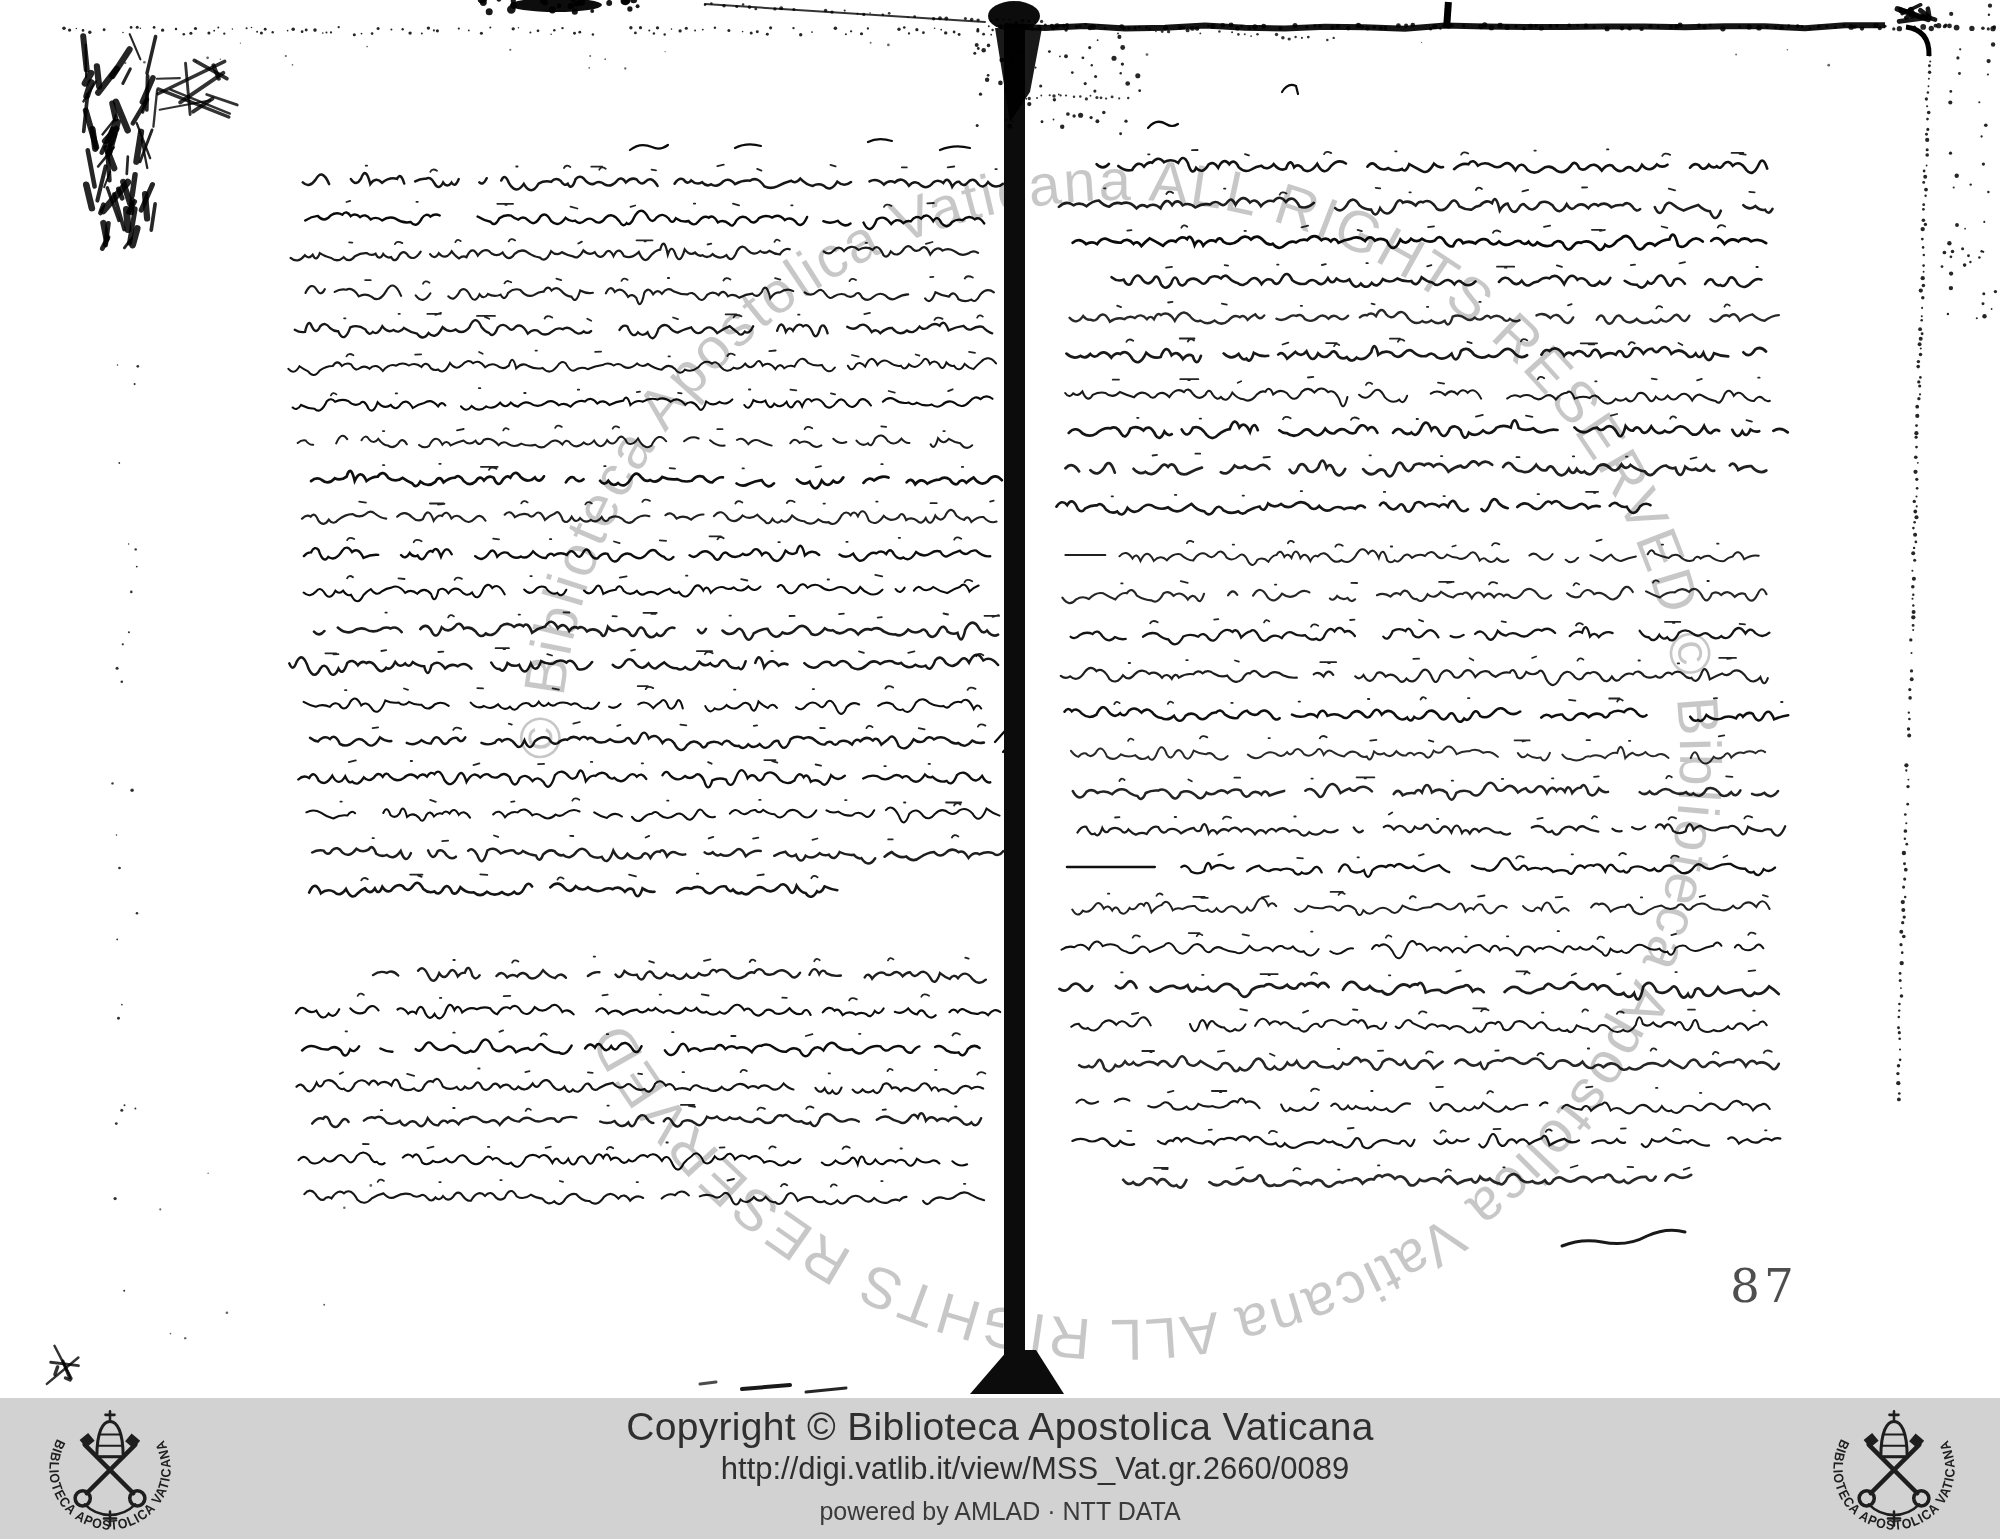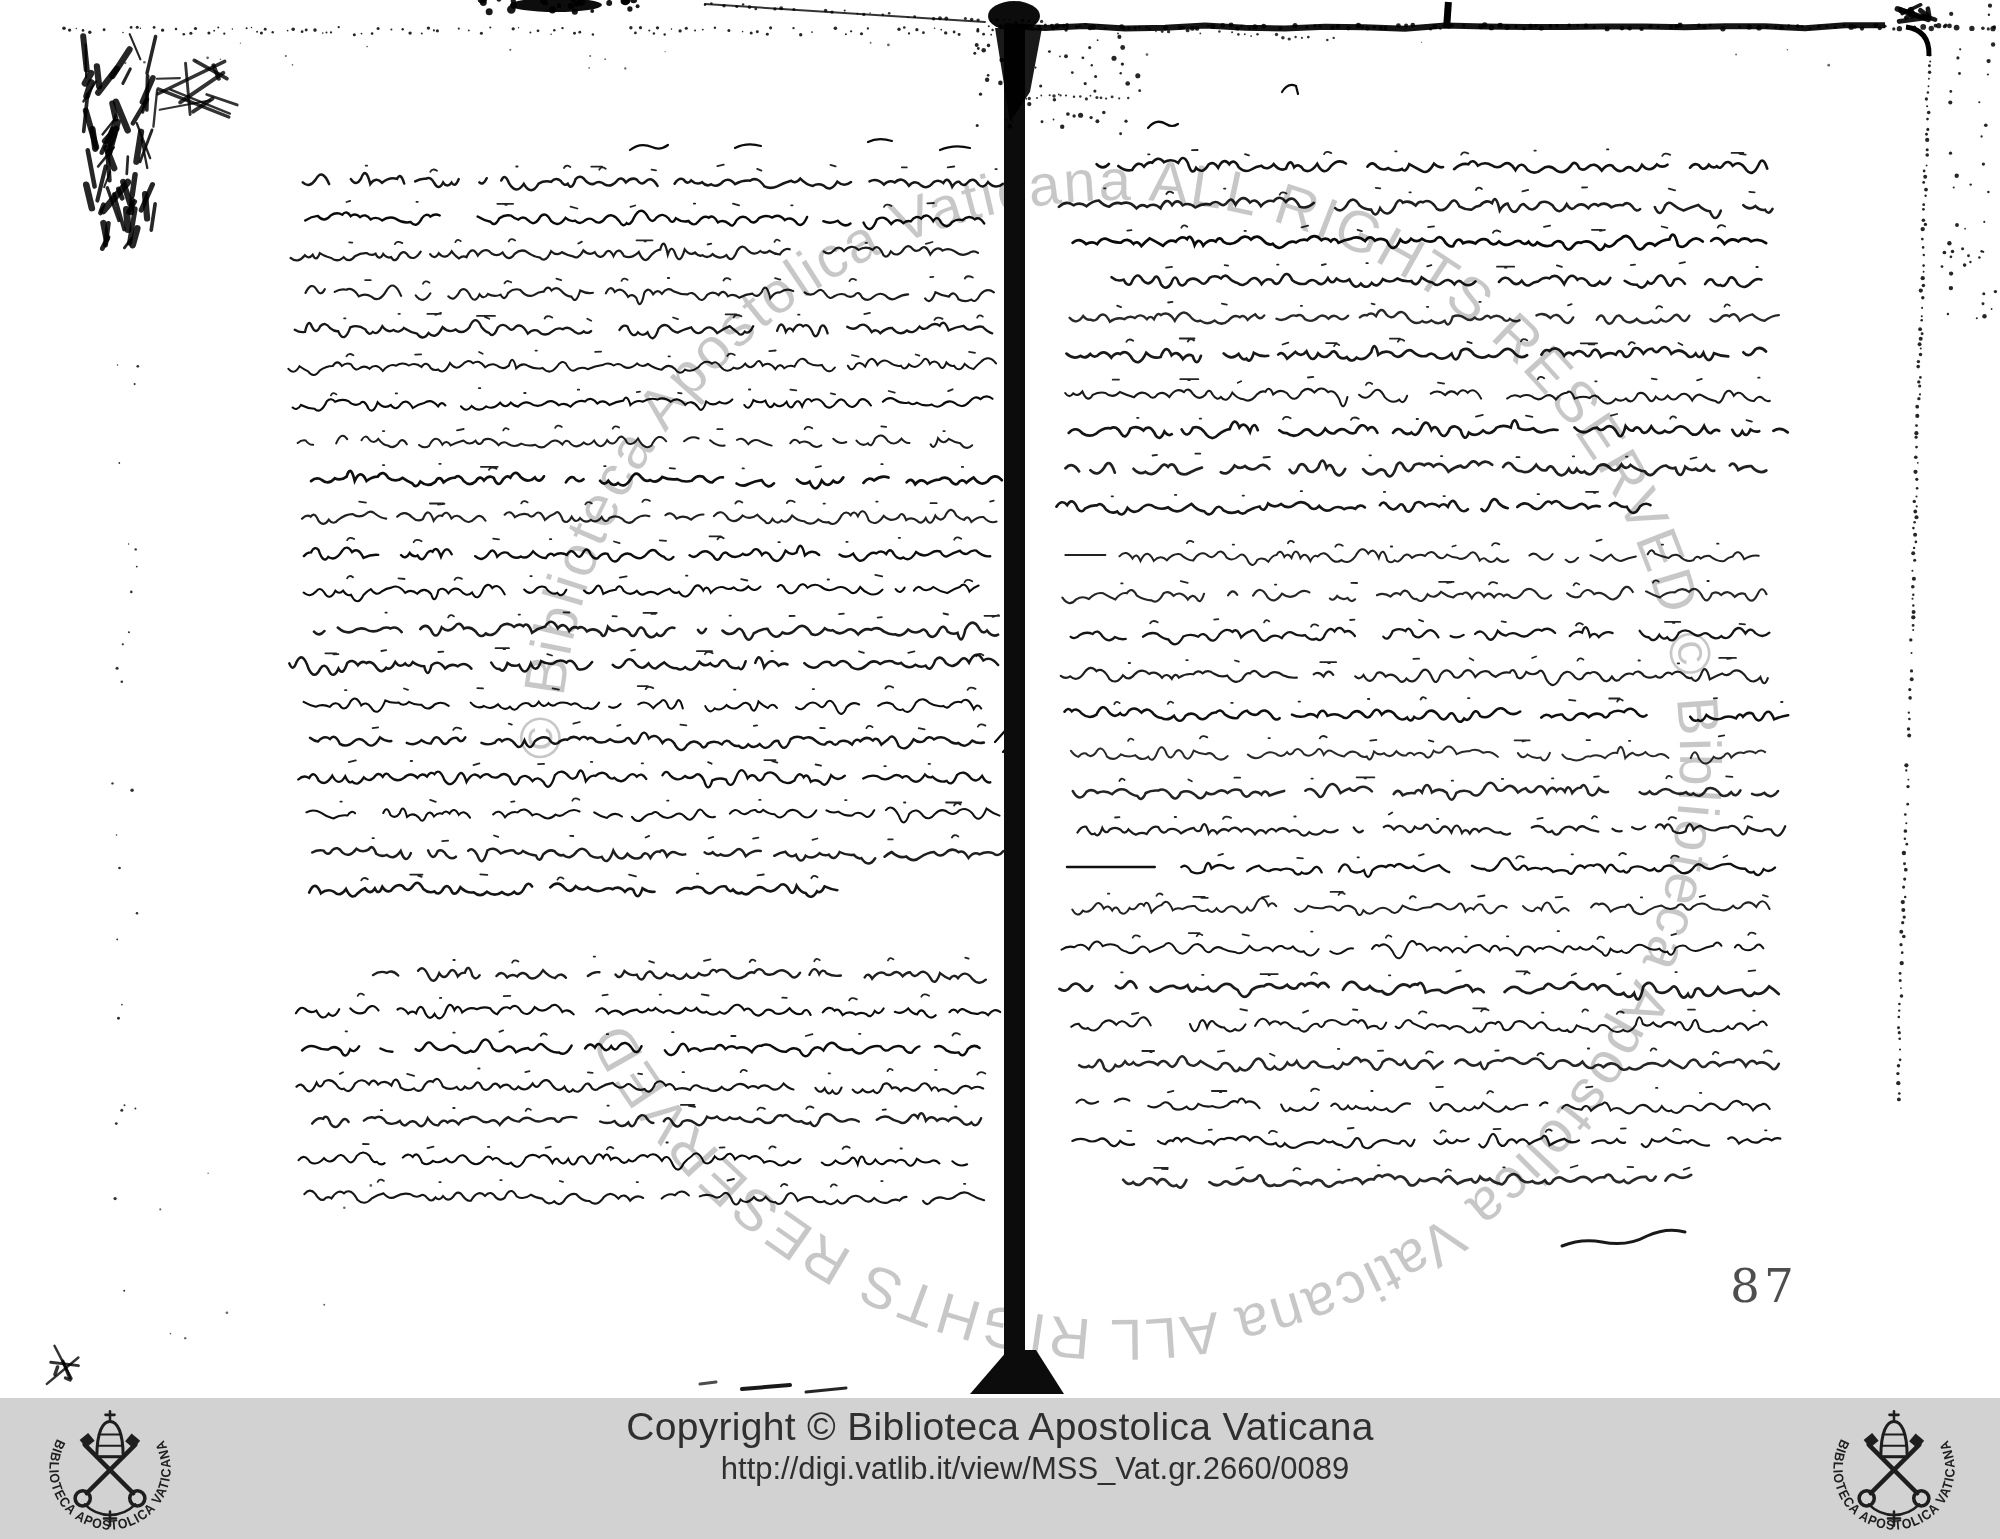--- a/index.html
+++ b/index.html
@@ -888,20 +888,21 @@
         <circle cx="344.3" cy="1207.8" r="1.25" fill="#000" fill-opacity="0.6"></circle>
         <circle cx="324.2" cy="1304.8" r="1.01" fill="#000" fill-opacity="0.6"></circle>
       </g>
 
     <text class="folio" x="1730" y="1302" font-size="47" font-family="DejaVu Serif, serif" fill="#1c1c1c" fill-opacity="0.78" letter-spacing="4">87</text>
   </svg>
 
   <div class="footer">
     <div class="fline f1">Copyright © Biblioteca Apostolica Vaticana</div>
     <div class="fline f2">http://digi.vatlib.it/view/MSS_Vat.gr.2660/0089</div>
+    <div class="fline f3">powered by AMLAD · NTT DATA</div>
   </div>
 
   <svg class="logo" style="left:22px" width="176" height="134" viewBox="0 0 174 132">
     <defs>
         <path id="arcL" d="M35,34 A60,60 0 1 0 139,34"></path>
       </defs>
     <text font-size="13.5" font-weight="bold" letter-spacing="1" font-family="Liberation Sans, sans-serif" fill="#1e1e1e">
       <textPath href="#arcL" textLength="250" lengthAdjust="spacingAndGlyphs">BIBLIOTECA APOSTOLICA VATICANA</textPath>
     </text>
     <g stroke="#1e1e1e" fill="none" stroke-linecap="round">

